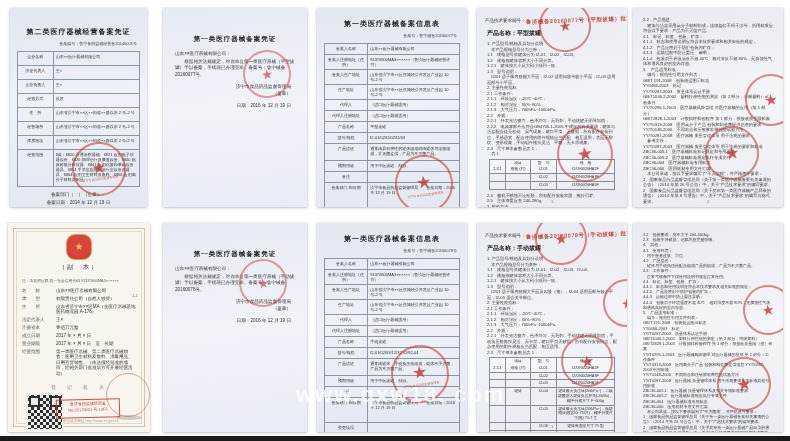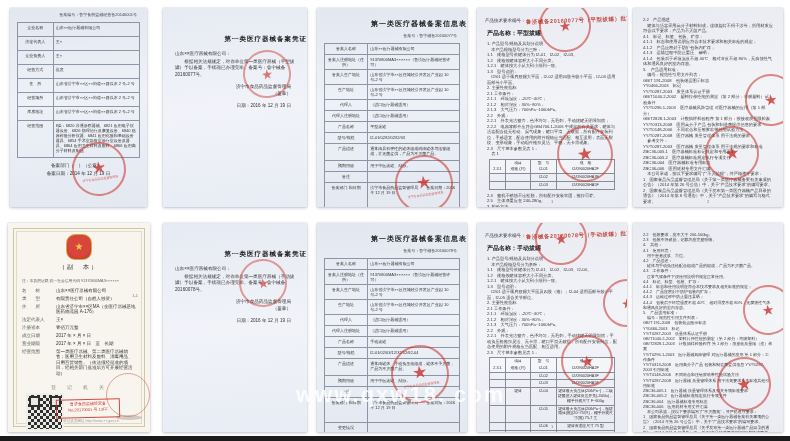--- a/index.html
+++ b/index.html
@@ -12,21 +12,21 @@
   #d2{left:163px;top:8px;width:144px;height:199px;background:linear-gradient(175deg,#e6eaf2 0%,#f1f3f9 50%,#e8ecf4 100%);}
   #d3{left:317px;top:8px;width:150px;height:199px;}
   #d4{left:477px;top:8px;width:150px;height:199px;background:linear-gradient(175deg,#e9ebf2 0%,#f3f4f8 50%,#e9ebf2 100%);}
   #d5{left:633px;top:8px;width:150px;height:199px;background:linear-gradient(175deg,#e9ebf2 0%,#f4f5f8 50%,#eaecf2 100%);}
   #d6{left:8px;top:223px;width:142px;height:209px;background:#f7f5ee;}
   #d7{left:163px;top:223px;width:144px;height:209px;background:linear-gradient(175deg,#e6eaf2 0%,#f1f3f9 50%,#e8ecf4 100%);}
   #d8{left:317px;top:223px;width:150px;height:209px;}
   #d9{left:477px;top:223px;width:150px;height:209px;background:linear-gradient(175deg,#e9ebf2 0%,#f3f4f8 50%,#e9ebf2 100%);}
   #d10{left:633px;top:223px;width:150px;height:209px;background:linear-gradient(175deg,#e9ebf2 0%,#f4f5f8 50%,#eaecf2 100%);}
   
-  .doc-title{font:bold 7px/9px "Liberation Serif",serif;text-align:right;color:#1c1c1c;letter-spacing:1px;padding-top:14px;}
+  .doc-title{font:bold 7px/9px "Liberation Serif",serif;text-align:center;color:#1c1c1c;letter-spacing:1px;padding-top:14px;}
   #d1 .doc-title{padding-top:20px;}
   #d2 .doc-title,#d7 .doc-title{padding-top:26px;font-size:6.5px;}
   #d3 .doc-title,#d8 .doc-title{padding-top:12px;}
   .reg-line{font-size:4px;color:#444;text-align:right;margin:4px 10px 0;}
   .letter-body{margin:8px 12px 0;font-size:4.6px;line-height:6.2px;color:#333;}
   .letter-right{text-align:right;margin:6px 16px 0;font-size:4.6px;color:#333;line-height:6px;}
   .spec{margin:3px 10px 0;font-size:4.2px;line-height:5.5px;color:#3a3a3a;}
   .spec div{white-space:pre-wrap;}
   .pageno{position:absolute;bottom:3px;left:0;right:0;text-align:center;font-size:4px;color:#777;}
   
@@ -93,20 +93,21 @@
   .watermark{position:absolute;left:296px;top:382px;z-index:30;font:bold 22px "Liberation Sans",sans-serif;
              letter-spacing:2px;color:rgba(255,255,255,.82);pointer-events:none;}
   .bottom-bar{position:absolute;left:0;top:436px;width:790px;height:5px;background:#1b1b1b;}
 </style>
 </head>
 <body>
 
 <div class="stage">
 
   <div class="doc" id="d1">
+    <div class="doc-title">第二类医疗器械经营备案凭证</div>
     <div class="reg-line">备案编号：鲁宁食药监械经营备20140001号</div>
     <div class="ftab">
         <div class="t-row">
         <span class="t-l">企业名称</span>
         <span class="t-v">山东××医疗器械有限公司</span>
       </div>
         <div class="t-row">
         <span class="t-l">法定代表人</span>
         <span class="t-v">王×</span>
       </div>

